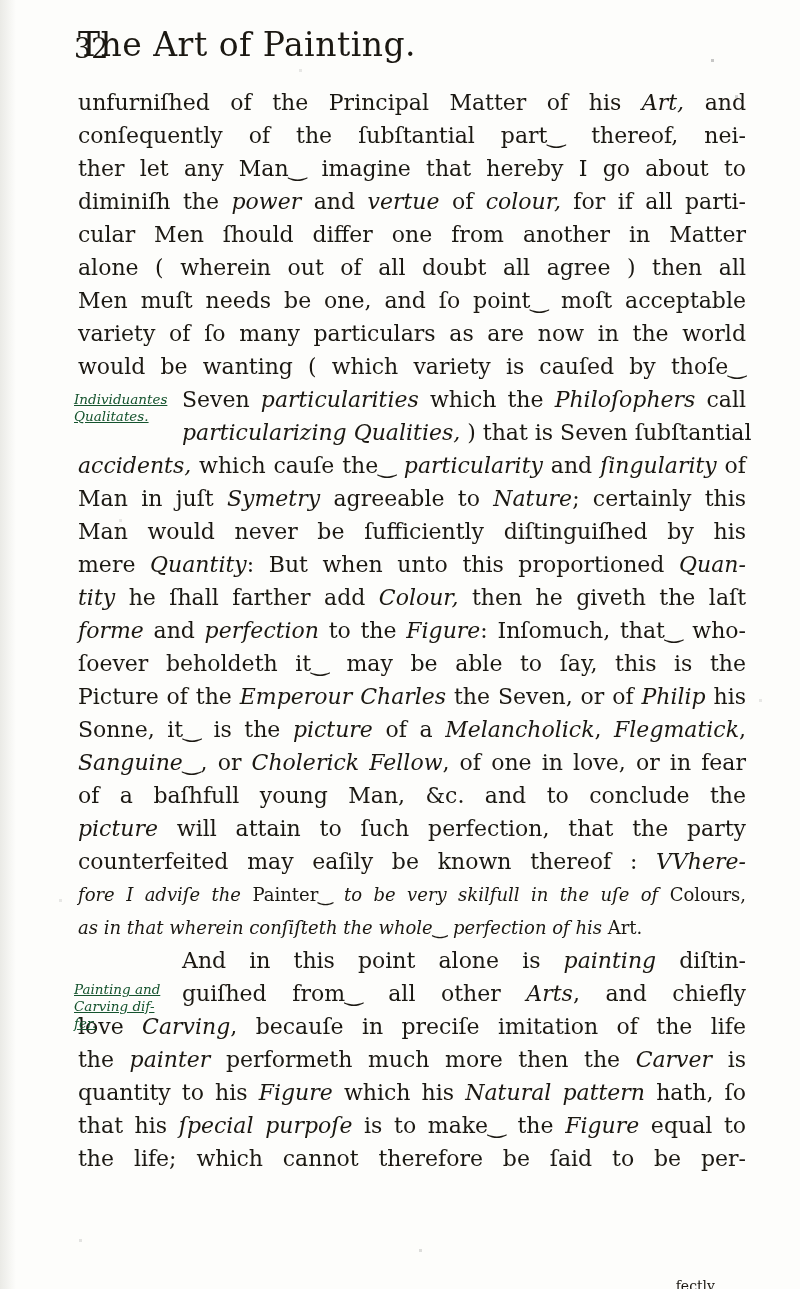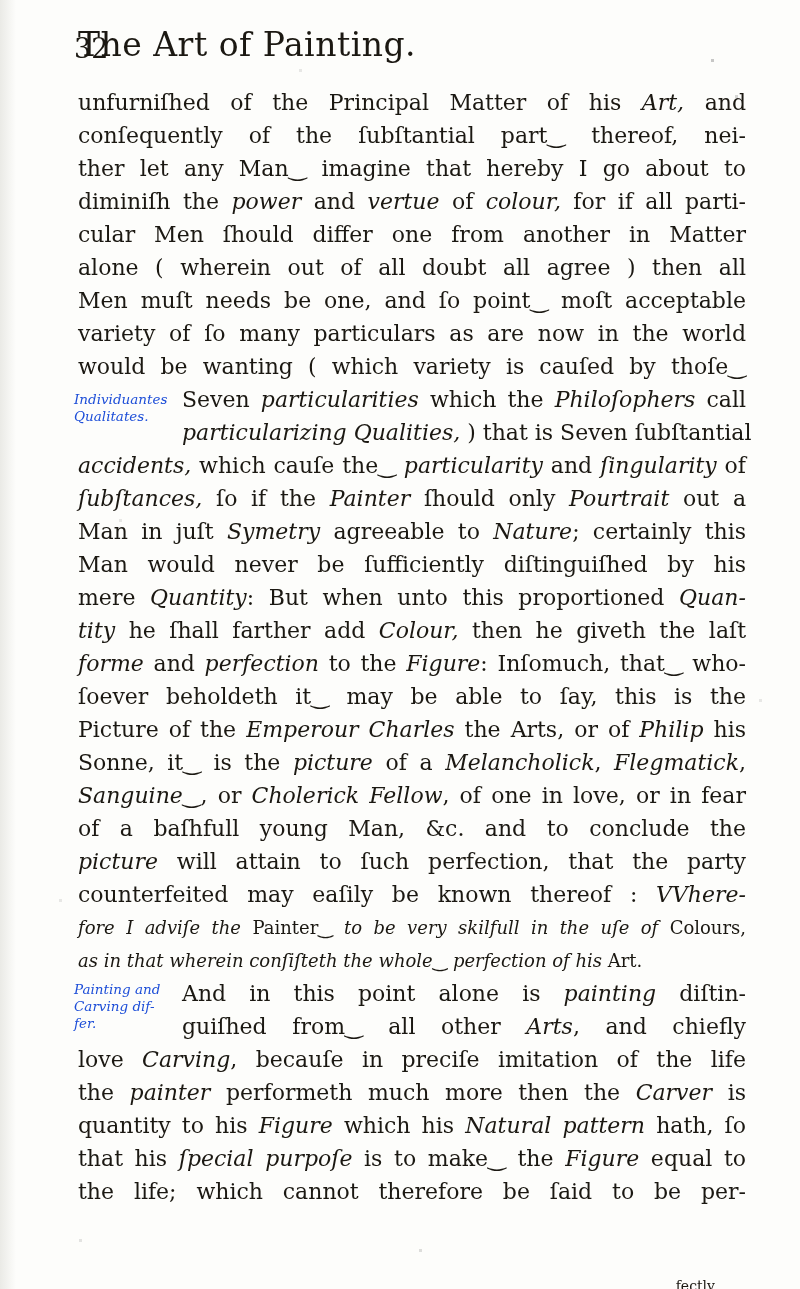--- a/index.html
+++ b/index.html
@@ -73,21 +73,22 @@
   .line.align-left { text-align: right; text-align-last: left; }
   .it { font-style: italic; }
   .rm { font-style: normal; }
   .margin-note {
     position: absolute;
     left: 74px;
     width: 112px;
     font-style: italic;
     font-size: 13.5px;
     line-height: 17px;
-    color: #1d4ed8;
+    color: #14532d;
+    text-decoration: underline;
   }
   .catchword {
     position: absolute;
     right: 85px;
     top: 1234px;
     font-size: 14px;
     margin-top: 44px;
   }
 </style>
 </head>
@@ -106,28 +107,27 @@
       <div class="line"><span class="rm">ther let any Man‿ imagine that hereby I go about to</span></div>
       <div class="line"><span class="rm">diminiſh the </span><span class="it">power</span><span class="rm"> and </span><span class="it">vertue</span><span class="rm"> of </span><span class="it">colour,</span><span class="rm"> for if all parti-</span></div>
       <div class="line"><span class="rm">cular Men ſhould differ one from another in Matter</span></div>
       <div class="line"><span class="rm">alone ( wherein out of all doubt all agree ) then all</span></div>
       <div class="line"><span class="rm">Men muſt needs be one, and ſo point‿ moſt acceptable</span></div>
       <div class="line"><span class="rm">variety of ſo many particulars as are now in the world</span></div>
       <div class="line"><span class="rm">would be wanting ( which variety is cauſed by thoſe‿</span></div>
       <div class="line indent"><span class="rm">Seven </span><span class="it">particularities</span><span class="rm"> which the </span><span class="it">Philoſophers</span><span class="rm"> call</span></div>
       <div class="line indent"><span class="it">particularizing Qualities,</span><span class="rm"> ) that is Seven ſubſtantial</span></div>
       <div class="line"><span class="it">accidents,</span><span class="rm"> which cauſe the‿ </span><span class="it">particularity</span><span class="rm"> and </span><span class="it">ſingularity</span><span class="rm"> of</span></div>
-      <div class="line"><span class="it">ſubſtances,</span><span class="rm"> ſo if the </span><span class="it">Painter</span><span class="rm"> ſhould only </span><span class="it">Pourtrait</span><span class="rm"> out a</span></div>
       <div class="line"><span class="rm">Man in juſt </span><span class="it">Symetry</span><span class="rm"> agreeable to </span><span class="it">Nature</span><span class="rm">; certainly this</span></div>
       <div class="line"><span class="rm">Man would never be ſufficiently diſtinguiſhed by his</span></div>
       <div class="line"><span class="rm">mere </span><span class="it">Quantity</span><span class="rm">: But when unto this proportioned </span><span class="it">Quan-</span></div>
       <div class="line"><span class="it">tity</span><span class="rm"> he ſhall farther add </span><span class="it">Colour,</span><span class="rm"> then he giveth the laſt</span></div>
       <div class="line"><span class="it">forme</span><span class="rm"> and </span><span class="it">perfection</span><span class="rm"> to the </span><span class="it">Figure</span><span class="rm">: Inſomuch, that‿ who-</span></div>
       <div class="line"><span class="rm">ſoever beholdeth it‿ may be able to ſay, this is the</span></div>
-      <div class="line"><span class="rm">Picture of the </span><span class="it">Emperour Charles</span><span class="rm"> the Arts, or of </span><span class="it">Philip</span><span class="rm"> his</span></div>
+      <div class="line"><span class="rm">Picture of the </span><span class="it">Emperour Charles</span><span class="rm"> the Seven, or of </span><span class="it">Philip</span><span class="rm"> his</span></div>
       <div class="line"><span class="rm">Sonne, it‿ is the </span><span class="it">picture</span><span class="rm"> of a </span><span class="it">Melancholick</span><span class="rm">, </span><span class="it">Flegmatick</span><span class="rm">,</span></div>
       <div class="line"><span class="it">Sanguine‿</span><span class="rm">, or </span><span class="it">Cholerick Fellow</span><span class="rm">, of one in love, or in fear</span></div>
       <div class="line"><span class="rm">of a baſhfull young Man, &amp;c. and to conclude the</span></div>
       <div class="line"><span class="it">picture</span><span class="rm"> will attain to ſuch perfection, that the party</span></div>
       <div class="line"><span class="rm">counterfeited may eaſily be known thereof : </span><span class="it">VVhere-</span></div>
       <div class="line small"><span class="it">fore I adviſe the </span><span class="rm">Painter‿ </span><span class="it">to be very skilfull in the uſe of </span><span class="rm">Colours,</span></div>
       <div class="line small align-left"><span class="it">as in that wherein conſiſteth the whole‿ perfection of his </span><span class="rm">Art.</span></div>
       <div class="line indent"><span class="rm">And in this point alone is </span><span class="it">painting</span><span class="rm"> diſtin-</span></div>
       <div class="line indent"><span class="rm">guiſhed from‿ all other </span><span class="it">Arts</span><span class="rm">, and chiefly</span></div>
       <div class="line"><span class="rm">love </span><span class="it">Carving</span><span class="rm">, becauſe in preciſe imitation of the life</span></div>

